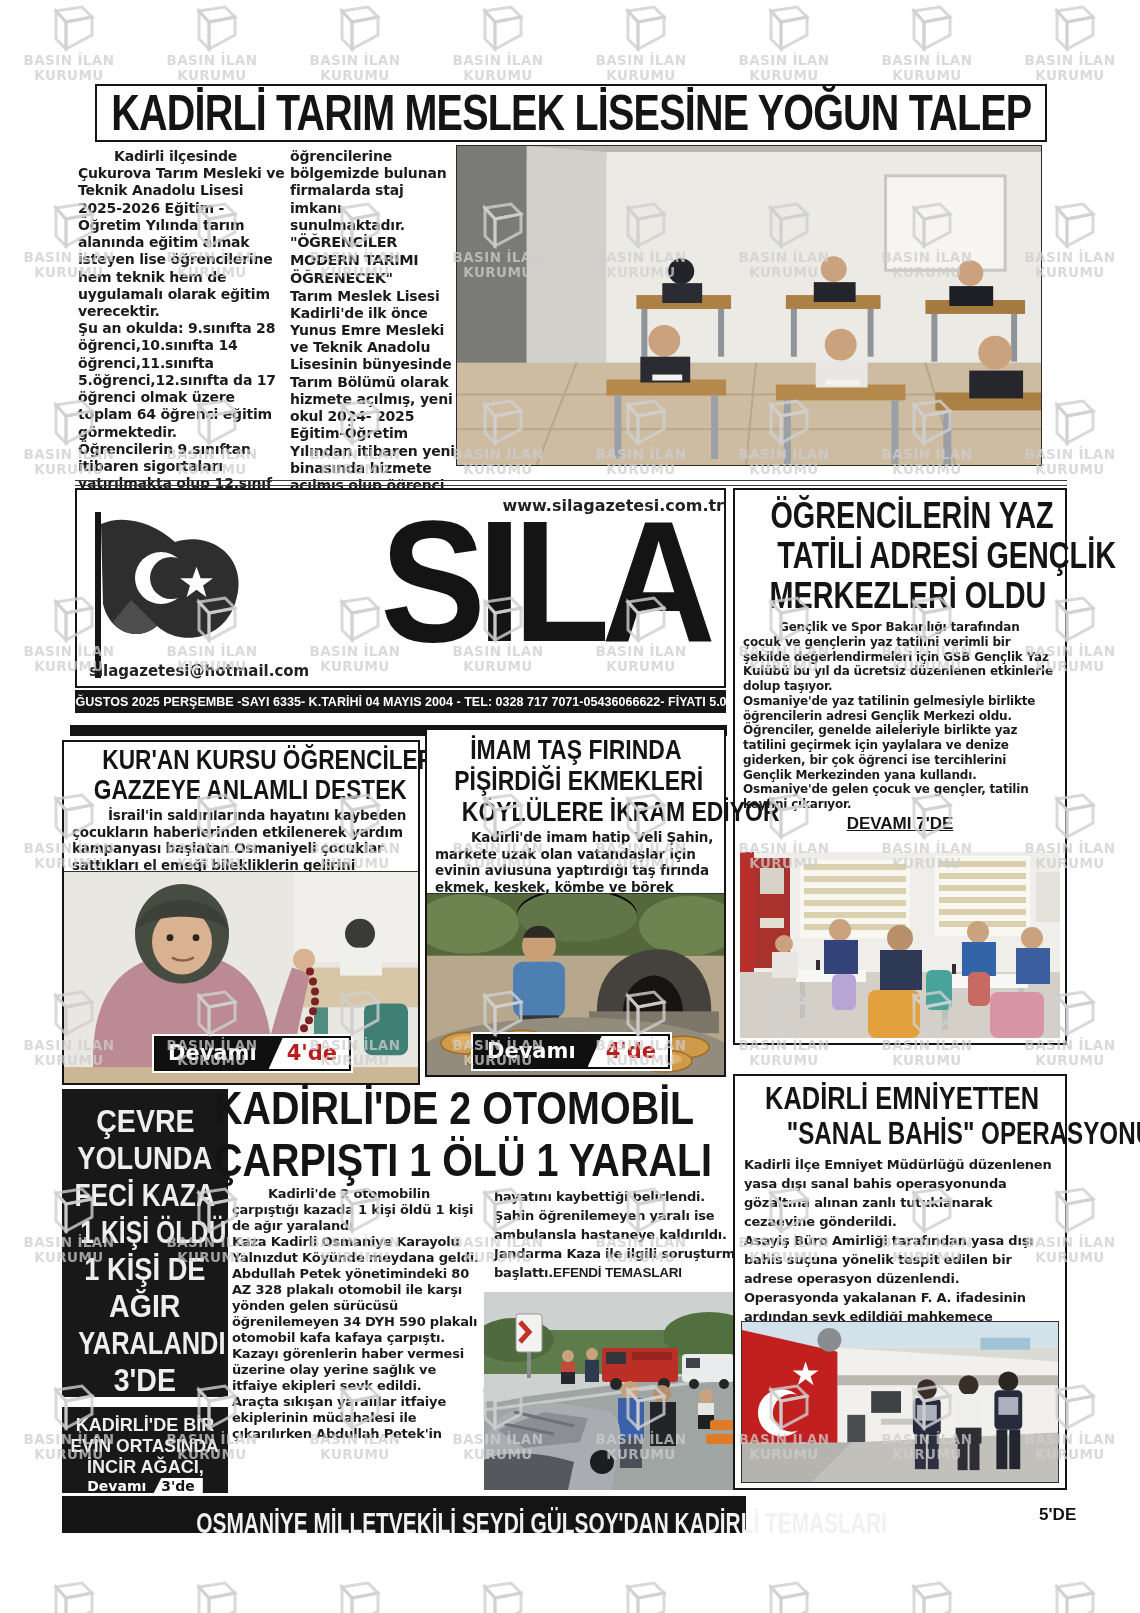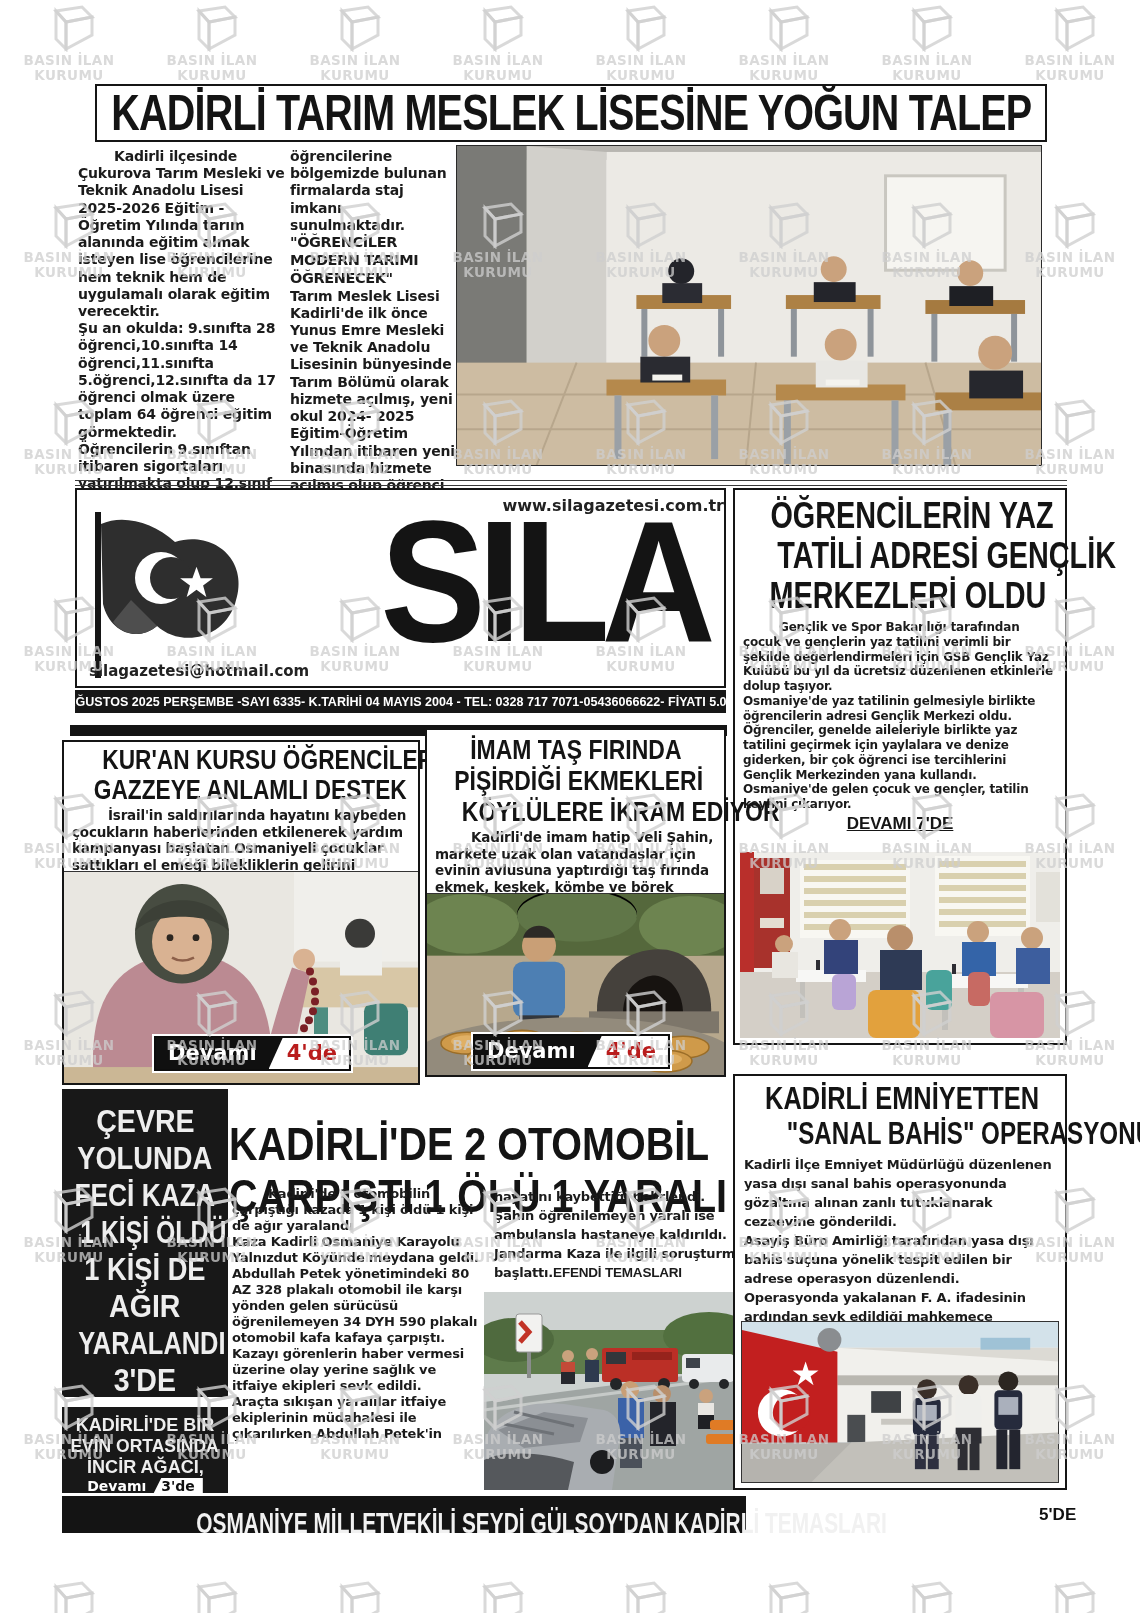--- a/index.html
+++ b/index.html
@@ -317,21 +317,21 @@
   <div class="abs blackbox" style="left:62px;top:1407px;width:166px;height:86px;padding-top:7px;">
     <div class="cond" style="font-size:19px;color:#eee;margin:1px 0;transform:scaleX(0.95);">KADİRLİ'DE BİR</div>
     <div class="cond" style="font-size:19px;color:#eee;margin:1px 0;transform:scaleX(0.92);">EVİN ORTASINDA</div>
     <div class="cond" style="font-size:19px;color:#eee;margin:1px 0;transform:scaleX(0.95);">İNCİR AĞACI,</div>
     <div style="display:flex;justify-content:center;align-items:center;gap:7px;margin-top:1px;">
       <span style="font-weight:bold;font-size:14px;color:#fff;">Devamı</span>
       <span style="font-weight:bold;font-size:14px;color:#111;background:#fff;padding:0 8px;clip-path:polygon(8px 0,100% 0,100% 100%,0 100%);">3'de</span>
     </div>
   </div>
 
-  <div class="abs" style="left:229px;top:1084px;width:517px;height:100px;margin-top:36px;">
+  <div class="abs" style="left:214px;top:1084px;width:517px;height:100px;">
     <span class="cond cx-l" style="font-size:47px;transform:scaleX(0.84);">KADİRLİ'DE 2 OTOMOBİL</span><br>
     <span class="cond cx-l" style="font-size:47px;transform:scaleX(0.84);margin-top:5px;">ÇARPIŞTI 1 ÖLÜ 1 YARALI</span>
   </div>
 
   <div class="abs bodytxt indent" style="left:232px;top:1186px;width:252px;height:304px;font-size:13px;">Kadirli'de  2 otomobilin çarpıştığı kazada 1 kişi öldü 1 kişi de ağır yaralandı
 Kaza Kadirli Osmaniye Karayolu Yalnızdut Köyünde meydana geldi.
 Abdullah Petek yönetimindeki 80 AZ 328 plakalı otomobil ile karşı yönden gelen sürücüsü öğrenilemeyen 34 DYH 590 plakalı otomobil kafa kafaya çarpıştı.
 Kazayı görenlerin haber vermesi üzerine olay yerine sağlık ve itfaiye ekipleri sevk edildi.
 Araçta sıkışan yaralılar itfaiye ekiplerinin müdahalesi ile çıkarılırken Abdullah Petek'in</div>
 

